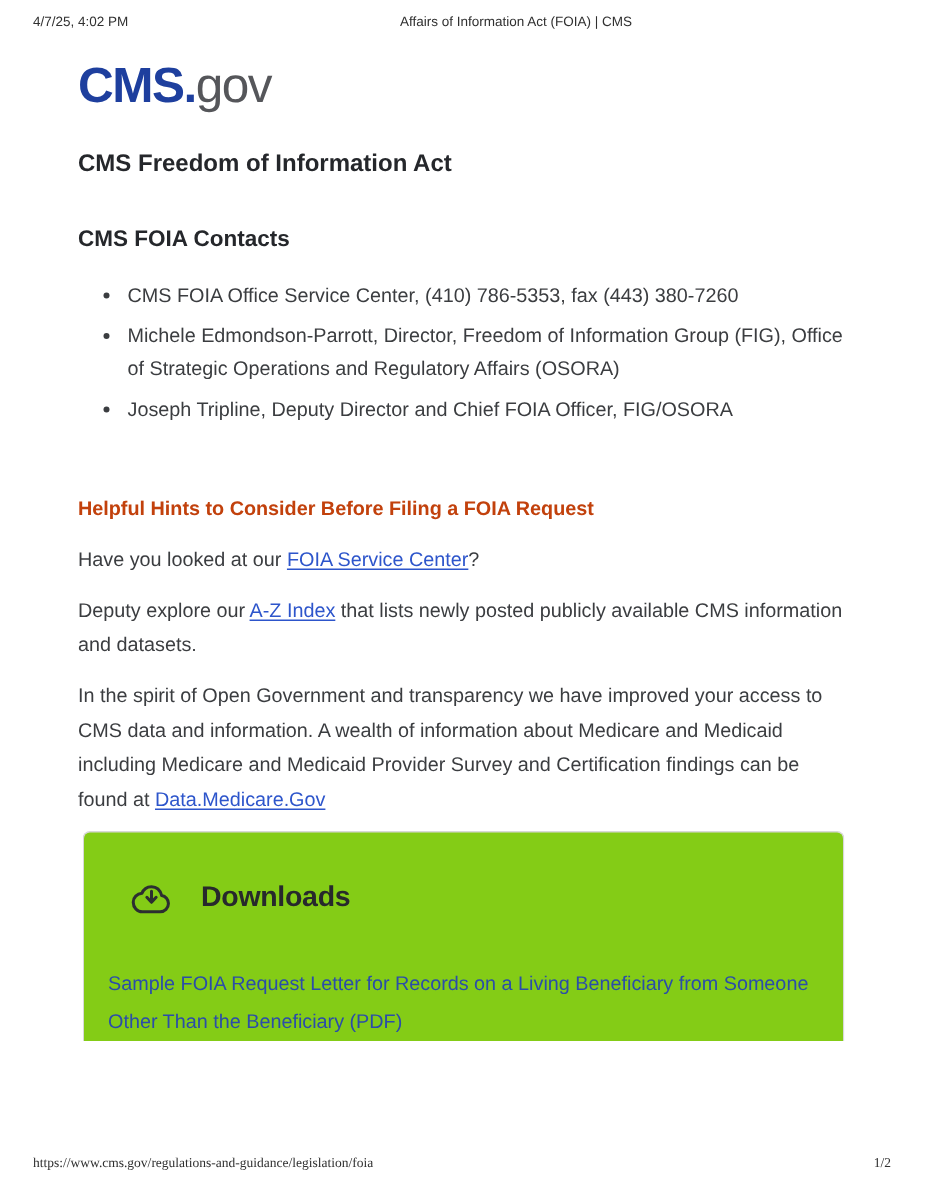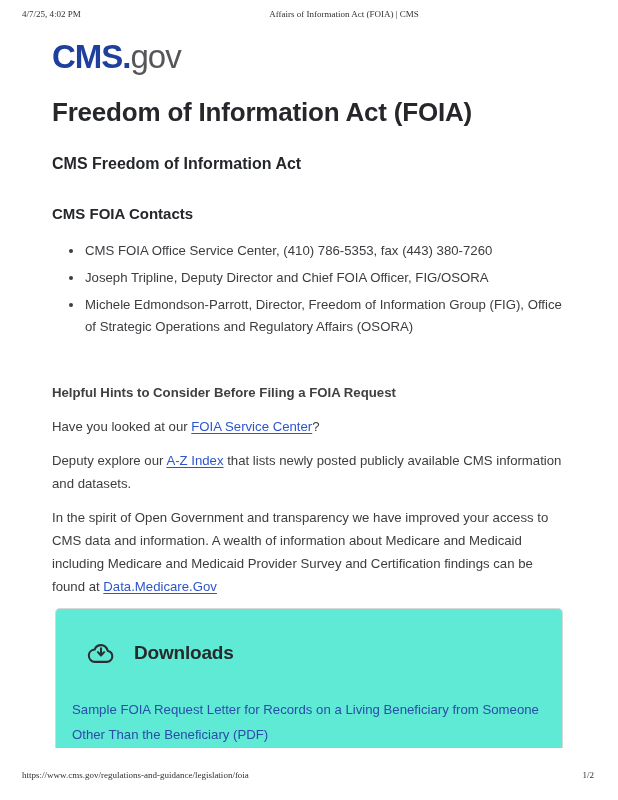--- a/index.html
+++ b/index.html
@@ -11,21 +11,21 @@
     background: #ffffff;
     overflow: hidden;
     font-family: "Liberation Sans", sans-serif;
     color: #3b3d40;
   }
   
   .print-header {
     position: absolute;
     top: 9px; left: 0; right: 0;
     height: 12px;
-    font-family: Liberation Serif, serif;
+    font-family: Liberation Sans, sans-serif;
     font-size: 9px;
     color: #303030;
   }
   .print-header .timestamp { position: absolute; left: 22px; top: 0; }
   .print-header .doc-title { position: absolute; left: 0; right: 0; top: 0; text-align: center; padding-left: 70px; }
   .print-footer {
     position: absolute;
     left: 0; right: 0; top: 770px;
     font-family: "Liberation Serif", serif;
     font-size: 9px;
@@ -71,34 +71,34 @@
     position: absolute;
     left: 17px; top: 9px;
     width: 4px; height: 4px;
     border-radius: 50%;
     background: #3b3d40;
   }
   
   .hints-heading {
     margin-top: 44px;
     font-size: 13.2px; line-height: 22px;
-    font-weight: 700; color: #404040;
+    font-weight: 700; color: #c2410c;
   }
   p.body-para { margin-top: 11px; font-size: 13.2px; line-height: 23px; color: #3b3d40; }
   a.inline-link { color: #2d55cb; text-decoration: underline; text-underline-offset: 2px; cursor: pointer; }
   
   .downloads-panel {
     margin-top: 10px;
     margin-left: 3px;
     width: 508px;
     height: 140px;
     border: 1px solid #d8d8d8;
     border-bottom: none;
     border-radius: 5px 5px 0 0;
-    background: #5eead4;
+    background: #84cc16;
     padding: 32px 20px 0 16px;
     overflow: hidden;
   }
   .dl-header { display: flex; align-items: center; margin-left: 14px; }
   .dl-header .cloud-icon { flex: 0 0 auto; display: inline-flex; }
   .dl-header .dl-title {
     margin-left: 18px;
     font-size: 19px; line-height: 24px;
     font-weight: 700; color: #27292c;
     letter-spacing: -0.2px;
@@ -122,30 +122,29 @@
     <span class="timestamp">4/7/25, 4:02 PM</span>
     <span class="doc-title">Affairs of Information Act (FOIA) | CMS</span>
   </div>
 
   <div class="content">
 
     <div class="logo">
       <span class="cms">CMS</span><span class="dot">.</span><span class="gov">gov</span>
     </div>
 
-    <h1 class="page-title">Freedom of Information Act (FOIA)</h1>
 
     <h2 class="section-heading">CMS Freedom of Information Act</h2>
 
     <h3 class="contacts-heading">CMS FOIA Contacts</h3>
 
     <ul class="contacts-list">
       <li>CMS FOIA Office Service Center, (410) 786-5353, fax (443) 380-7260</li>
+      <li>Michele Edmondson-Parrott, Director, Freedom of Information Group (FIG), Office of Strategic Operations and Regulatory Affairs (OSORA)</li>
       <li>Joseph Tripline, Deputy Director and Chief FOIA Officer, FIG/OSORA</li>
-      <li>Michele Edmondson-Parrott, Director, Freedom of Information Group (FIG), Office of Strategic Operations and Regulatory Affairs (OSORA)</li>
     </ul>
 
     <p class="hints-heading">Helpful Hints to Consider Before Filing a FOIA Request</p>
 
     <p class="body-para"><span>Have you looked at our </span><a class="inline-link">FOIA Service Center</a><span>?</span></p>
 
     <p class="body-para"><span>Deputy explore our </span><a class="inline-link">A-Z Index</a><span> that lists newly posted publicly available CMS information and datasets.</span></p>
 
     <p class="body-para"><span>In the spirit of Open Government and transparency we have improved your access to CMS data and information. A wealth of information about Medicare and Medicaid including Medicare and Medicaid Provider Survey and Certification findings can be found at </span><a class="inline-link">Data.Medicare.Gov</a><span></span></p>
 

